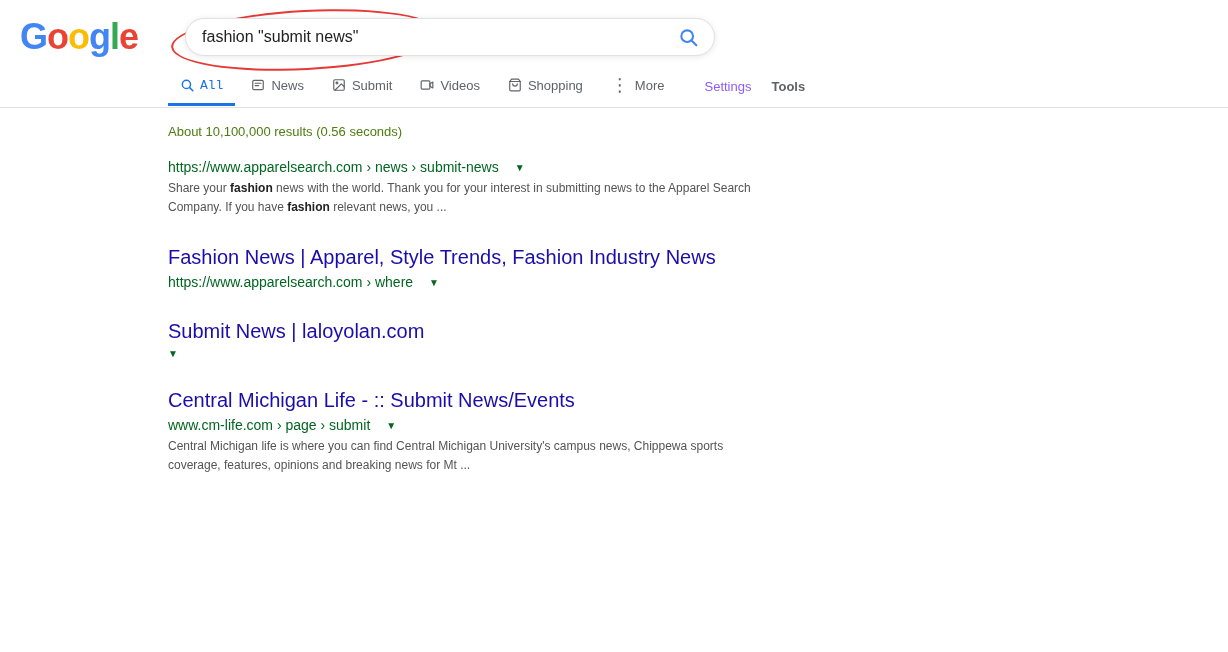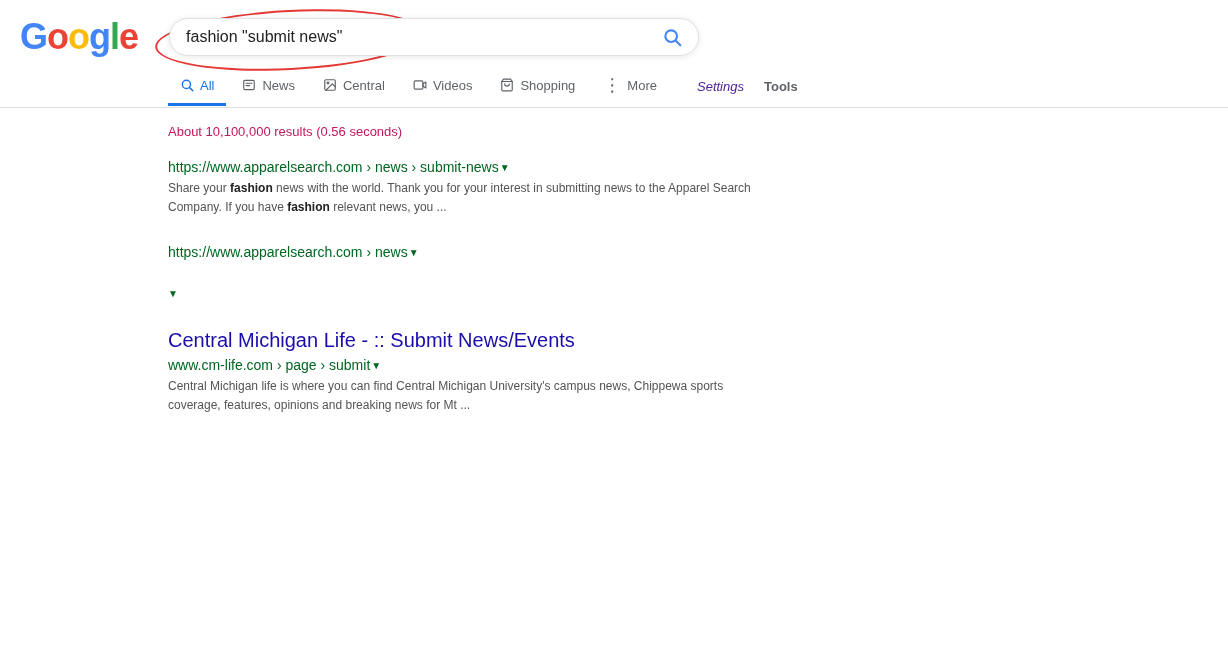--- a/index.html
+++ b/index.html
@@ -3,21 +3,21 @@
   <meta charset="utf-8">
   <style>
     * { margin: 0; padding: 0; box-sizing: border-box; }
     body { font-family: Arial, sans-serif; background: #fff; color: #222; font-size: 14px; }
 
     
     .header {
       display: flex;
       align-items: center;
       padding: 16px 36px 0 20px;
-      gap: 21px;
+      gap: 37px;
     }
     .logo {
       font-size: 36px;
       font-weight: bold;
       letter-spacing: -1px;
       white-space: nowrap;
       margin-right: 10px;
     }
     .logo-g { color: #4285F4; }
     .logo-o1 { color: #EA4335; }
@@ -89,64 +89,64 @@
       font-size: 13px;
       color: #5f6368;
       cursor: pointer;
       border-bottom: 3px solid transparent;
       text-decoration: none;
       white-space: nowrap;
     }
     .nav-tab.active {
       color: #1a73e8;
       border-bottom: 3px solid #1a73e8;
+      font-family: Liberation Mono, monospace;
     }
 
     .nav-settings {
       margin-left: 20px;
       font-size: 13px;
-      color: #4c1d95;
+      color: #8b5cf6;
       cursor: pointer;
       padding: 10px 4px;
-      font-style: italic;
     }
     .nav-tools {
       font-size: 13px;
       color: #5f6368;
       cursor: pointer;
       padding: 10px 8px;
       margin-left: 4px;
       font-weight: bold;
     }
 
     
     .results-area {
       padding: 16px 20px 20px 168px;
     }
     .results-count {
       font-size: 13px;
-      color: #be185d;
+      color: #4d7c0f;
       margin-bottom: 20px;
     }
 
     .result-item {
       margin-bottom: 28px;
       max-width: 600px;
     }
     .result-title {
       font-size: 20px;
       color: #1a0dab;
       cursor: pointer;
       line-height: 1.3;
       margin-bottom: 4px;
     }
     .result-url-row {
       display: flex;
       align-items: center;
-      gap: 1px;
+      gap: 16px;
       margin-bottom: 4px;
     }
     .result-url {
       font-size: 14px;
       color: #006621;
     }
     .url-dropdown {
       color: #006621;
       font-size: 10px;
       cursor: pointer;
@@ -199,21 +199,21 @@
       <line x1="7" y1="13" x2="13" y2="13"></line>
     </svg>
     <span>News</span>
   </a>
   <a class="nav-tab">
     <svg width="14" height="14" viewBox="0 0 24 24" fill="none" stroke="#5f6368" stroke-width="2" stroke-linecap="round" stroke-linejoin="round">
       <rect x="3" y="3" width="18" height="18" rx="2"></rect>
       <circle cx="8.5" cy="8.5" r="1.5"></circle>
       <polyline points="21 15 16 10 5 21"></polyline>
     </svg>
-    <span>Central</span>
+    <span>Submit</span>
   </a>
   <a class="nav-tab">
     <svg width="14" height="14" viewBox="0 0 24 24" fill="none" stroke="#5f6368" stroke-width="2" stroke-linecap="round" stroke-linejoin="round">
       <rect x="2" y="5" width="15" height="14" rx="2"></rect>
       <polygon points="17 10 22 7 22 17 17 14"></polygon>
     </svg>
     <span>Videos</span>
   </a>
   <a class="nav-tab">
     <svg width="14" height="14" viewBox="0 0 24 24" fill="none" stroke="#5f6368" stroke-width="2" stroke-linecap="round" stroke-linejoin="round">
@@ -238,27 +238,29 @@
     <div class="result-url-row">
       <span class="result-url">https://www.apparelsearch.com › news › submit-news</span>
       <span class="url-dropdown">▼</span>
     </div>
     <div class="result-snippet">
       Share your <b>fashion</b> news with the world. Thank you for your interest in submitting news to the Apparel Search Company. If you have <b>fashion</b> relevant news, you ...
     </div>
   </div>
 
   <div class="result-item">
-    <div class="result-url-row">
-      <span class="result-url">https://www.apparelsearch.com › news</span>
-      <span class="url-dropdown">▼</span>
-    </div>
-  </div>
-
-  <div class="result-item">
+    <div class="result-title">Fashion News | Apparel, Style Trends, Fashion Industry News</div>
+    <div class="result-url-row">
+      <span class="result-url">https://www.apparelsearch.com › where</span>
+      <span class="url-dropdown">▼</span>
+    </div>
+  </div>
+
+  <div class="result-item">
+    <div class="result-title">Submit News | laloyolan.com</div>
     <div class="result-url-row">
       <span class="url-dropdown">▼</span>
     </div>
   </div>
 
   <div class="result-item">
     <div class="result-title">Central Michigan Life - :: Submit News/Events</div>
     <div class="result-url-row">
       <span class="result-url">www.cm-life.com › page › submit</span>
       <span class="url-dropdown">▼</span>

